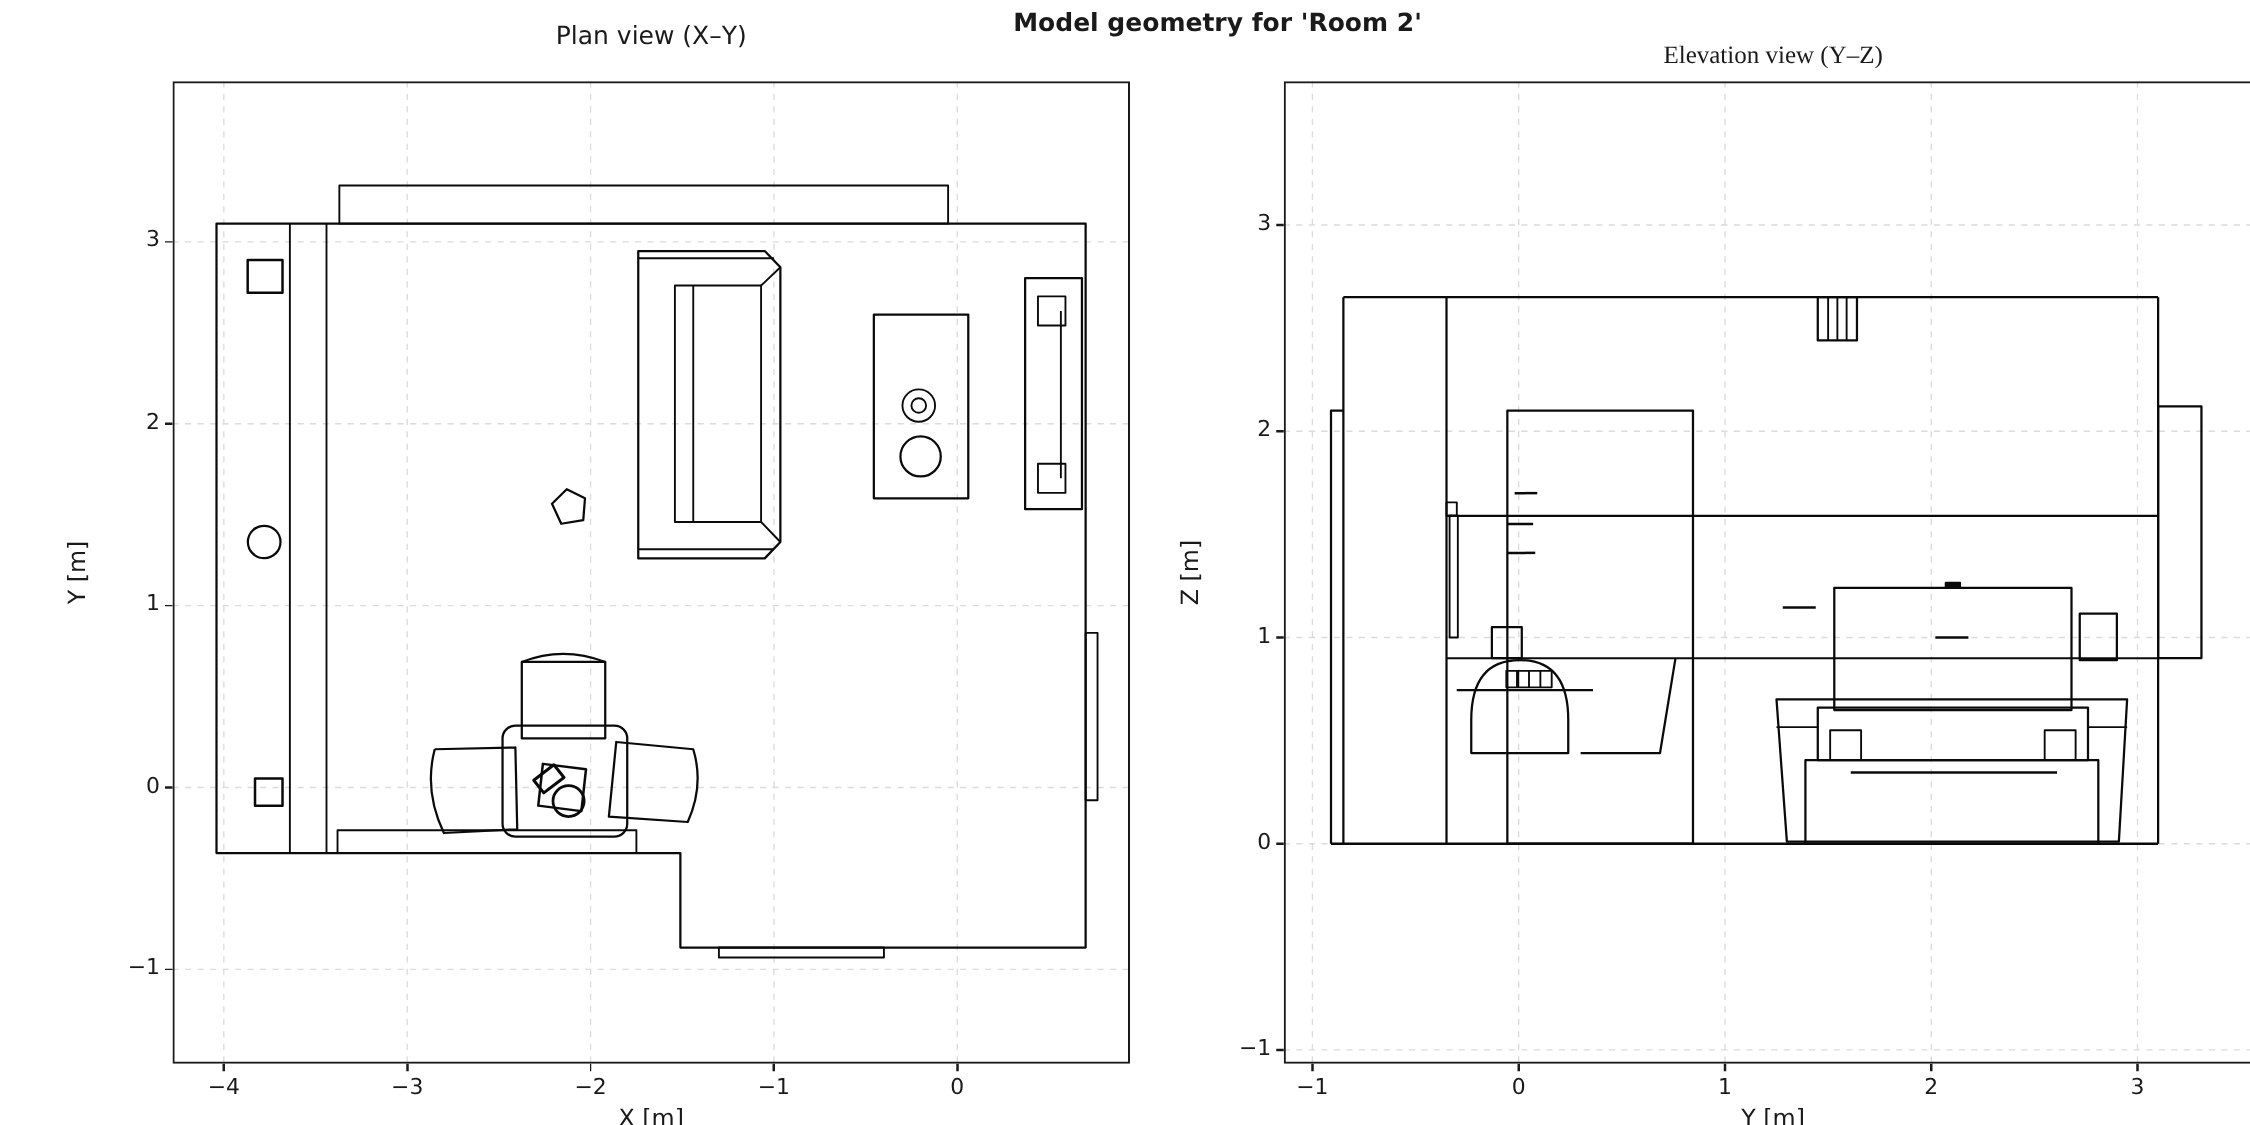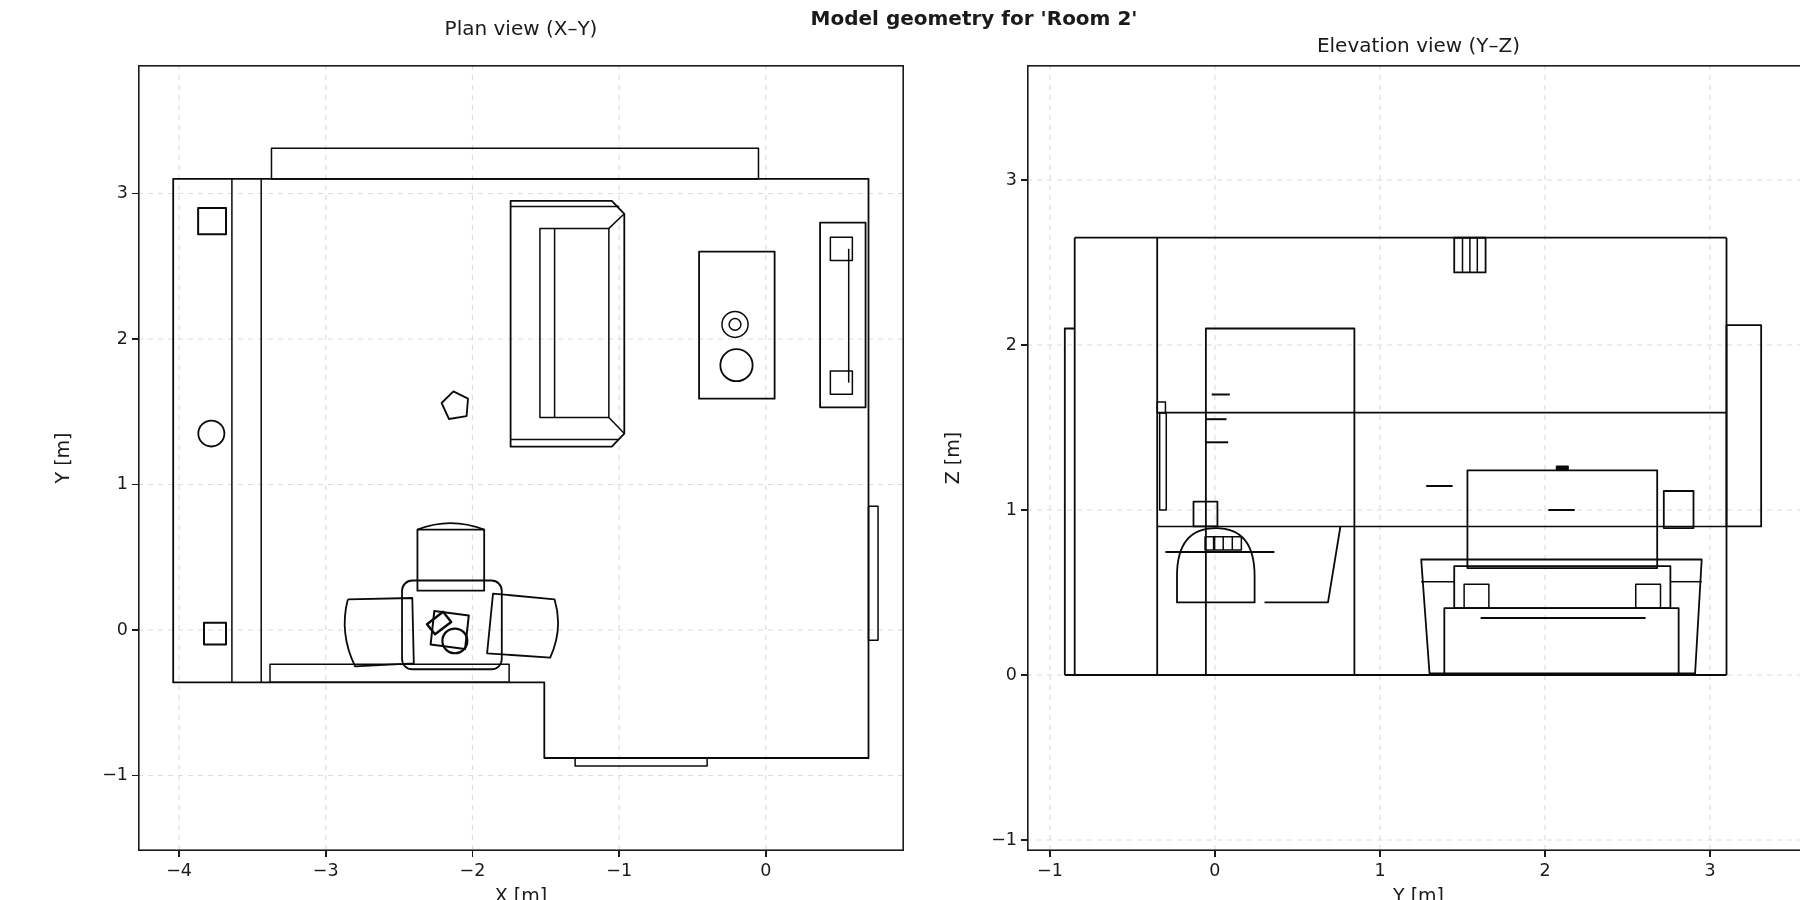--- a/index.html
+++ b/index.html
@@ -120,21 +120,21 @@
         <rect x="440.427186512118" y="405.37405541561714" width="189.768177028451" height="97.67254408060452" fill="none" stroke="#0a0a0a" stroke-width="1.8" stroke-linejoin="round" stroke-linecap="butt"></rect>
         <rect x="529.5357218124341" y="401.2493702770781" width="11.551106427818757" height="4.124685138539043" fill="#0a0a0a" stroke="#0a0a0a" stroke-width="1.5" stroke-linejoin="round" stroke-linecap="butt"></rect>
         <polyline points="521.3,445.0 547.7,445.0" fill="none" stroke="#0a0a0a" stroke-width="2" stroke-linejoin="round" stroke-linecap="butt"></polyline>
         <polyline points="399.2,421.0 425.6,421.0" fill="none" stroke="#0a0a0a" stroke-width="2" stroke-linejoin="round" stroke-linecap="butt"></polyline>
         <rect x="636.7959957850369" y="425.99748110831234" width="29.70284510010537" height="37.122166246851386" fill="none" stroke="#0a0a0a" stroke-width="1.8" stroke-linejoin="round" stroke-linecap="butt"></rect>
         <rect x="0.8" y="0.8" width="781.4" height="784.4" fill="none" stroke="#1a1a1a" stroke-width="1.6"></rect>
       </svg>
   </div>
 
   <div class="axis-title" style="left: 489px; top: 16px;">Plan view (X–Y)</div>
-  <div class="axis-title" style="left: 1386.5px; top: 33px;">Elevation view (Y–Z)</div>
+  <div class="axis-title" style="left: 1386.5px; top: 33px; font-family: Liberation Serif, serif;">Elevation view (Y–Z)</div>
 
   <div class="xlabel" style="left: 489px; top: 884px;">X [m]</div>
   <div class="ylabel" style="left: 30px; top: 458px;">Y [m]</div>
   <div class="xlabel" style="left: 1386.5px; top: 884px;">Y [m]</div>
   <div class="ylabel" style="left: 920px; top: 458px;">Z [m]</div>
 <div class="tick-mark" style="left: 146.322px; top: 851px; width: 1.5px; height: 6px;"></div>
     <span class="tick-label-x" style="left: 147.072px; top: 860px;">−4</span>
     <div class="tick-mark" style="left: 293.009px; top: 851px; width: 1.5px; height: 6px;"></div>
     <span class="tick-label-x" style="left: 293.759px; top: 860px;">−3</span>
     <div class="tick-mark" style="left: 439.697px; top: 851px; width: 1.5px; height: 6px;"></div>

